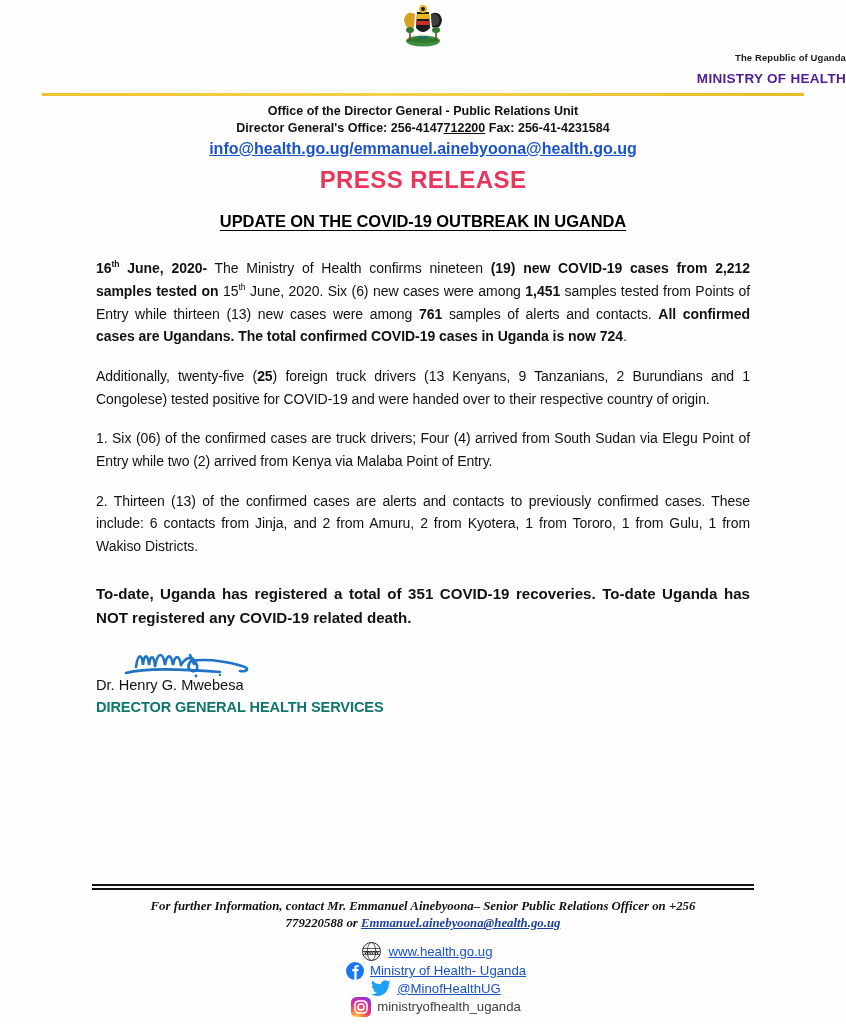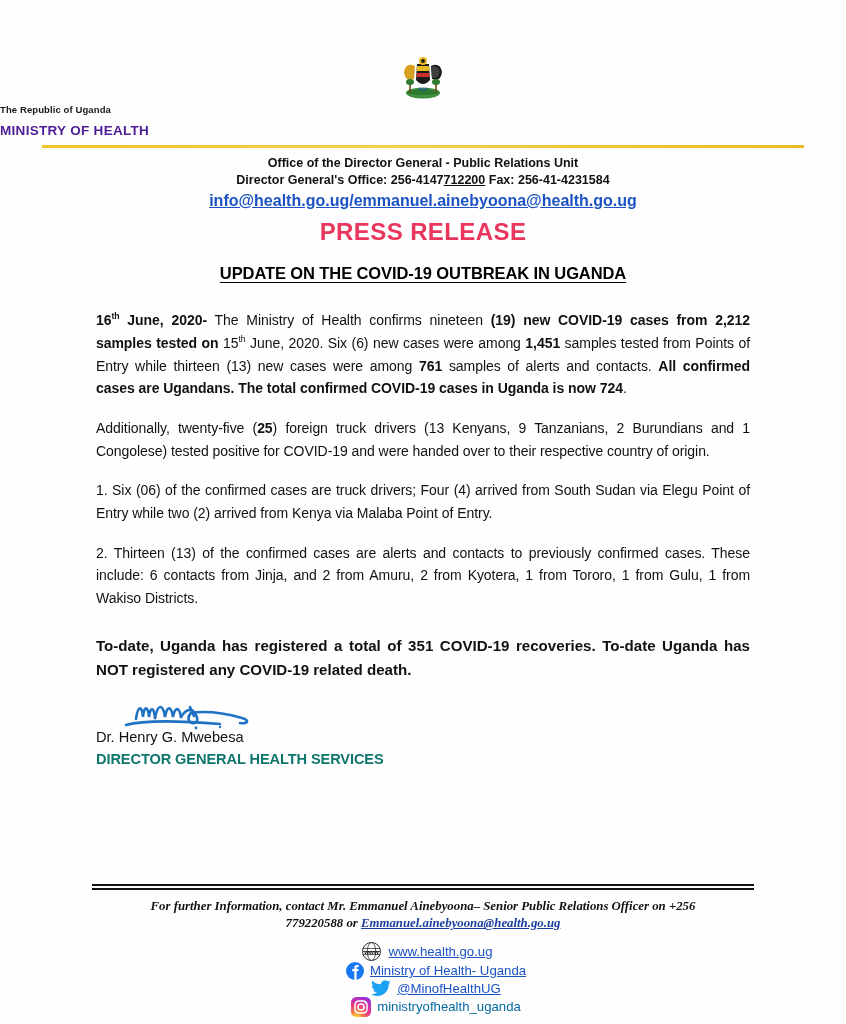--- a/index.html
+++ b/index.html
@@ -18,22 +18,21 @@
 
   .page {
     position: absolute;
     inset: 0;
     background: #fefefe;
     padding: 0;
   }
 
   
   .masthead {
-    text-align: left;
-    padding-top: 52px;
+    text-align: right;
   }
   .coat-of-arms {
     width: 44px;
     height: 48px;
     margin: 0 auto 4px auto;
     display: block;
   }
   .republic-line {
     font-size: 9.5px;
     font-weight: bold;
@@ -185,21 +184,21 @@
     gap: 6px;
   }
   .social-item + .social-item { margin-left: 18px; }
   .social-label {
     font-size: 13.2px;
     color: #1b52c4;
     text-decoration: underline;
     white-space: nowrap;
   }
   .social-label.plain {
-    color: #0369a1;
+    color: #404040;
     text-decoration: none;
   }
   .ico { flex: 0 0 auto; display: block; }
 </style>
 </head>
 <body>
 
 <div class="page">
 
   <div class="masthead">

